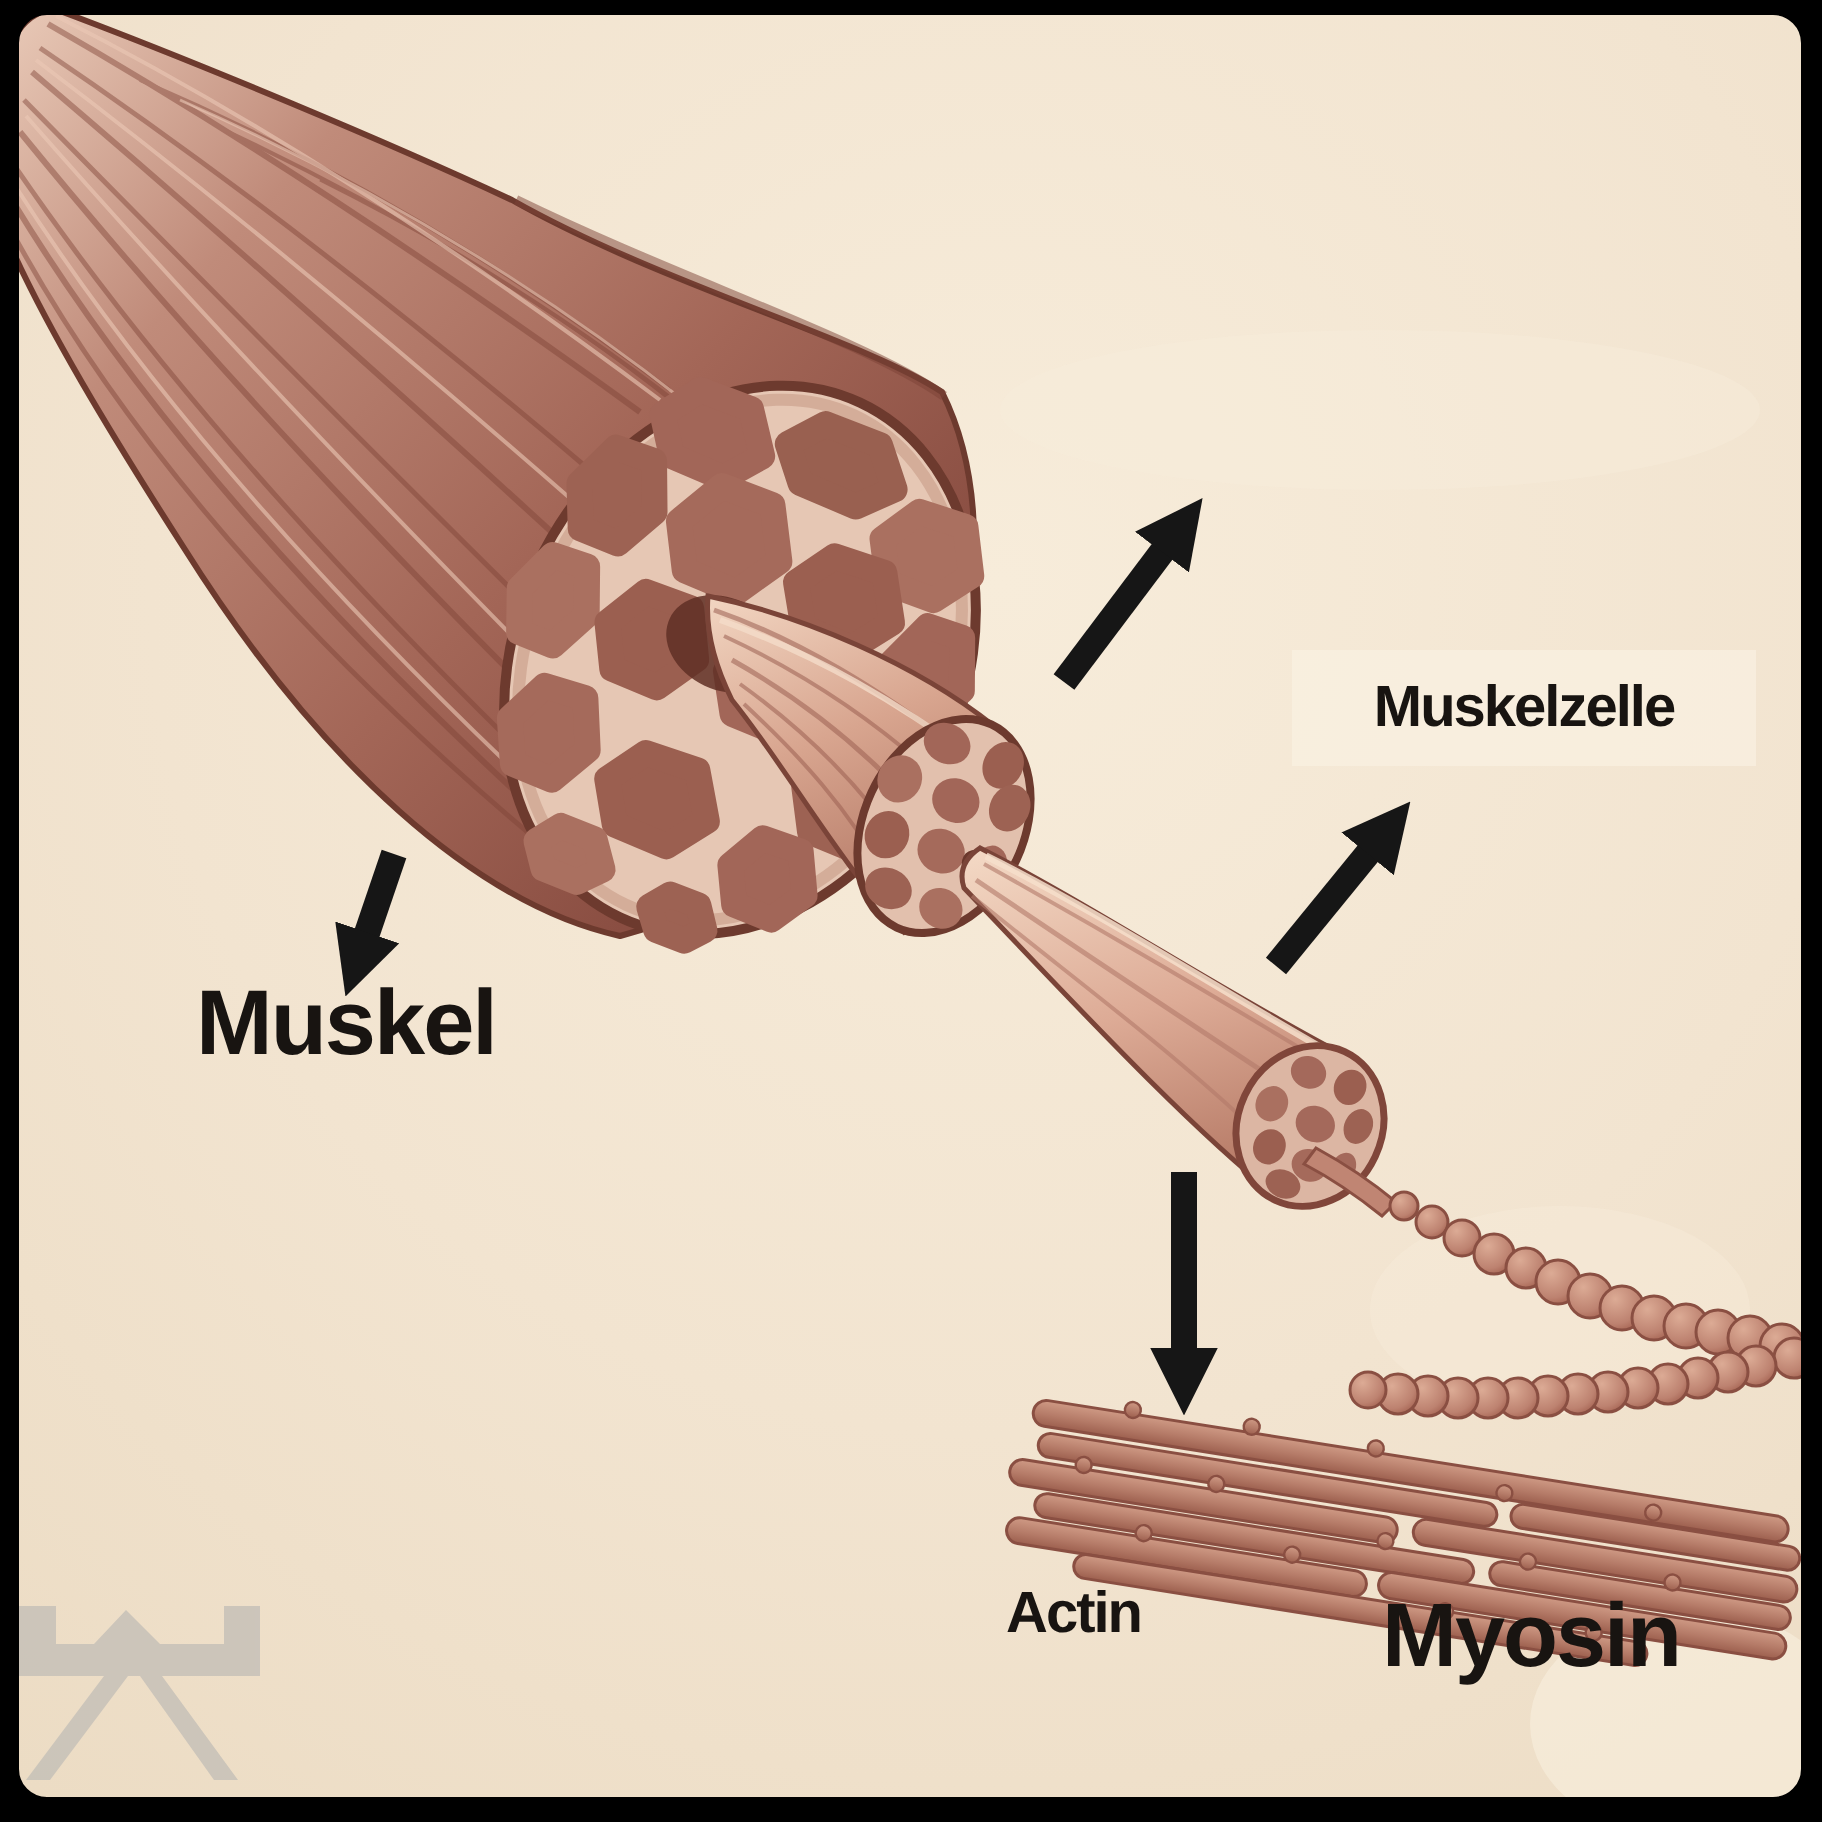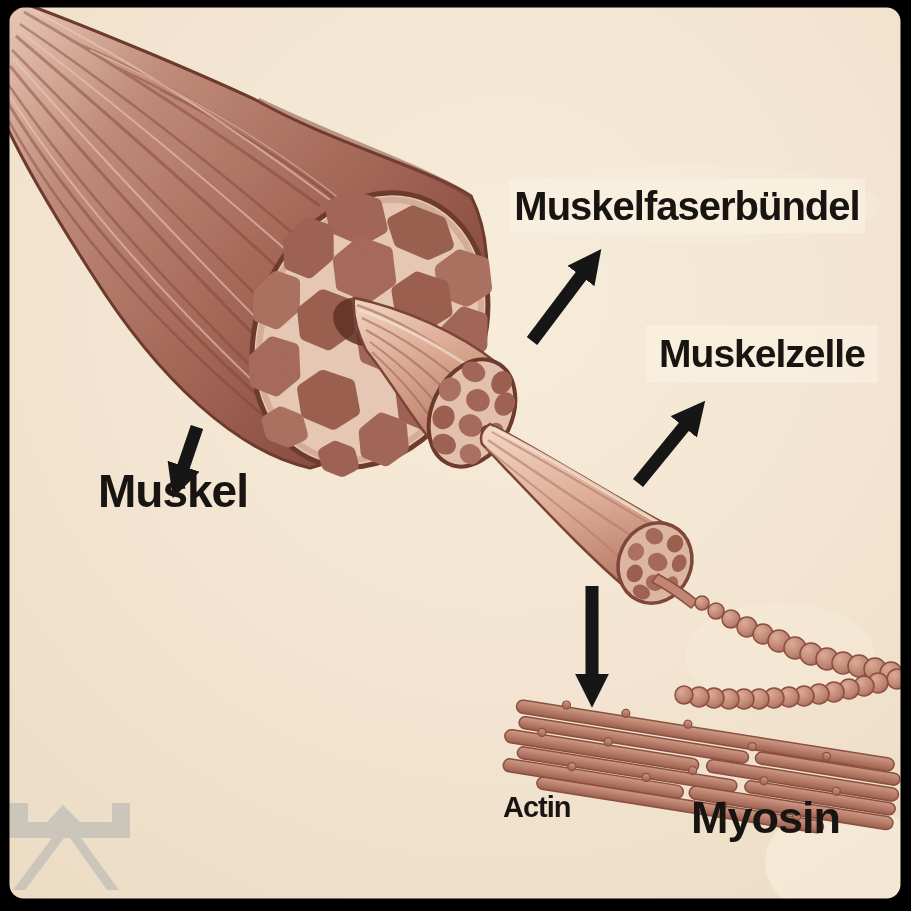--- a/index.html
+++ b/index.html
@@ -4,22 +4,22 @@
 <style>
   html,body{margin:0;padding:0;background:#000;}
   .frame{position:relative;width:911px;height:911px;background:#000;overflow:hidden;
          font-family:"Liberation Sans",sans-serif;}
   .frame svg{position:absolute;left:0;top:0;}
   .lbl{position:absolute;font-weight:700;color:#181411;letter-spacing:-1px;
        white-space:nowrap;line-height:1.12;}
   .lbl.boxed{display:flex;align-items:center;justify-content:center;
        background:rgba(250,242,228,.62);}
   #lbl-mfb{left:509px;top:179px;width:356px;height:54px;font-size:40px;}
-  #lbl-mz{left:646px;top:325px;width:232px;height:58px;font-size:39px;}
-  #lbl-muskel{left:98px;top:466px;font-size:46px;}
+  #lbl-mz{left:646px;top:325px;width:232px;height:58px;font-size:29px;}
+  #lbl-muskel{left:98px;top:486px;font-size:46px;}
   #lbl-actin{left:503px;top:791px;font-size:29px;}
   #lbl-myosin{left:691px;top:793px;font-size:45px;}
 </style>
 </head>
 <body>
 
 <div class="frame">
 <svg width="911" height="911" viewBox="0 0 911 911">
   <defs>
     <radialGradient id="paper" cx="55%" cy="32%" r="85%">
@@ -246,18 +246,17 @@
       <line x1="532" y1="341" x2="584" y2="272" marker-end="url(#ah)"></line>
       <line x1="638" y1="483" x2="687" y2="423" marker-end="url(#ah)"></line>
       <line x1="197" y1="427" x2="182" y2="471" marker-end="url(#ah)"></line>
       <line x1="592" y1="586" x2="592" y2="679" marker-end="url(#ah)"></line>
     </g>
   </g>
 
   <rect x="7.5" y="5.5" width="895" height="895" rx="16" fill="none" stroke="#000" stroke-width="4"></rect>
 </svg>
 
-<div class="lbl boxed" id="lbl-mfb">Muskelfaserbündel</div>
 <div class="lbl boxed" id="lbl-mz">Muskelzelle</div>
 <div class="lbl" id="lbl-muskel">Muskel</div>
 <div class="lbl" id="lbl-actin">Actin</div>
 <div class="lbl" id="lbl-myosin">Myosin</div>
 </div>
 
 </body></html>

